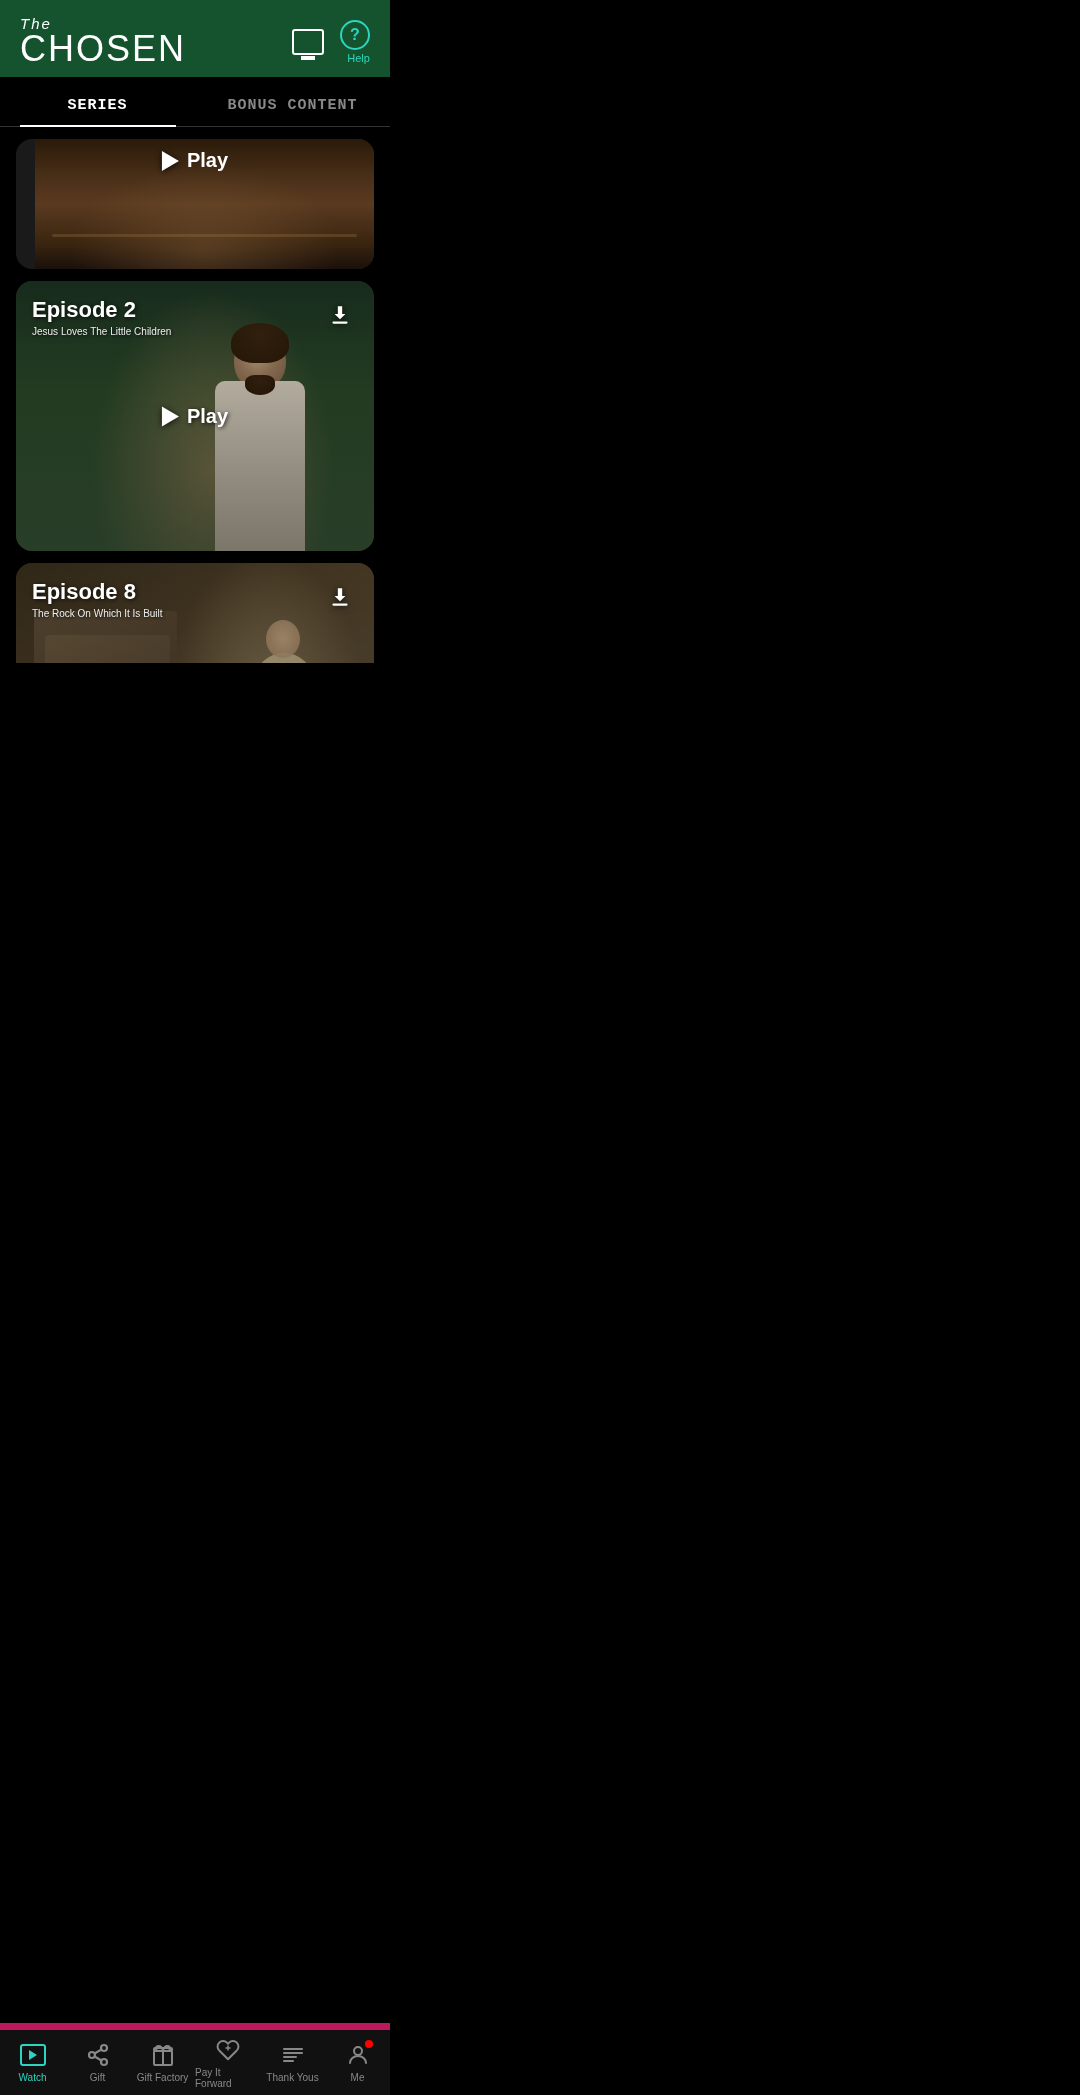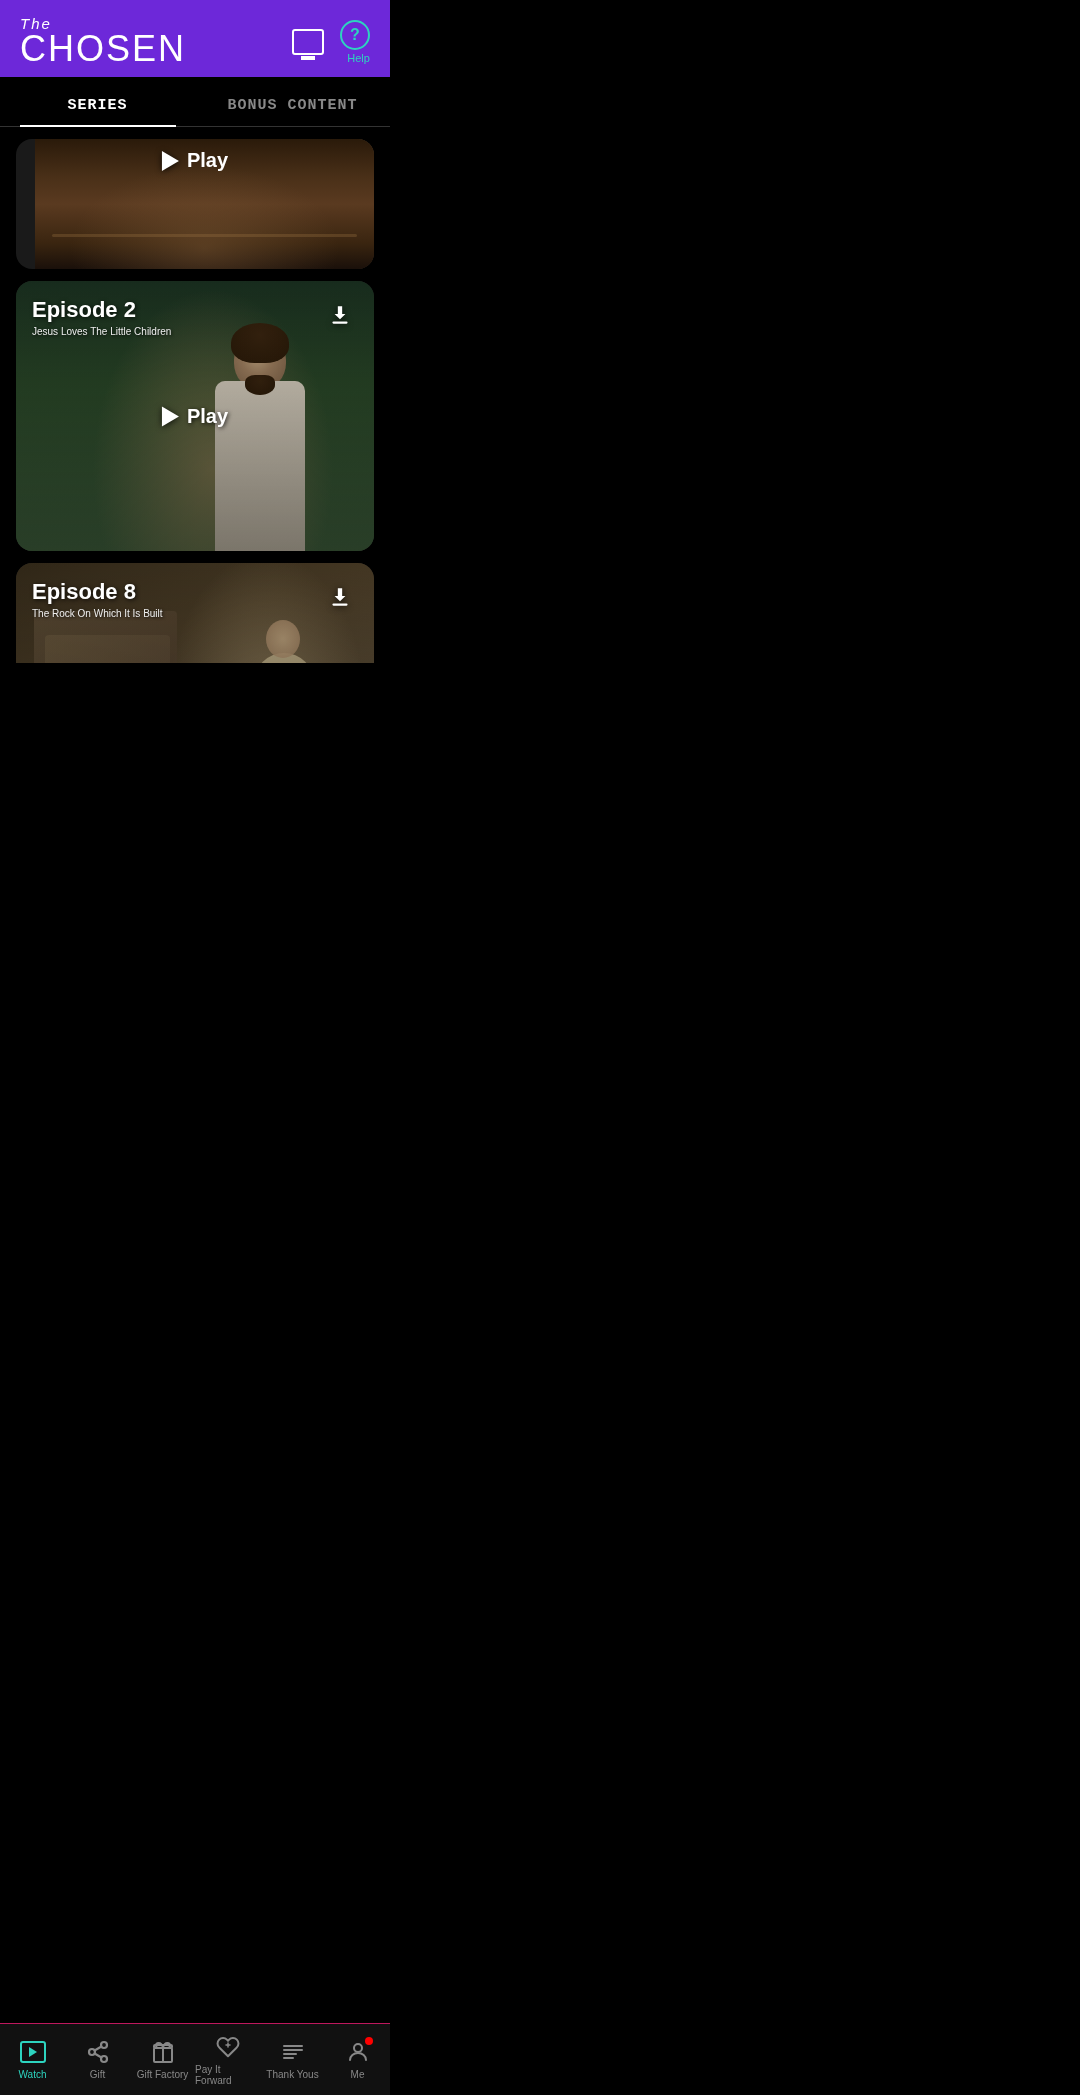--- a/index.html
+++ b/index.html
@@ -14,21 +14,21 @@
       overflow-x: hidden;
       position: relative;
     }
 
     
     .header {
       display: flex;
       align-items: center;
       justify-content: space-between;
       padding: 16px 20px 10px 20px;
-      background: #6d28d9;
+      background: #14532d;
     }
 
     .logo-area {
       display: flex;
       flex-direction: column;
       line-height: 1;
     }
 
     .logo-the {
       font-size: 15px;
@@ -266,21 +266,21 @@
     }
 
     
     .bottom-nav {
       position: fixed;
       bottom: 0;
       left: 0;
       width: 390px;
       height: 72px;
       background: #111;
-      border-top: 1px solid #be185d;
+      border-top: 7px solid #be185d;
       display: flex;
       align-items: center;
       justify-content: space-around;
       margin-top: 8px;
     }
 
     .nav-item {
       display: flex;
       flex-direction: column;
       align-items: center;

